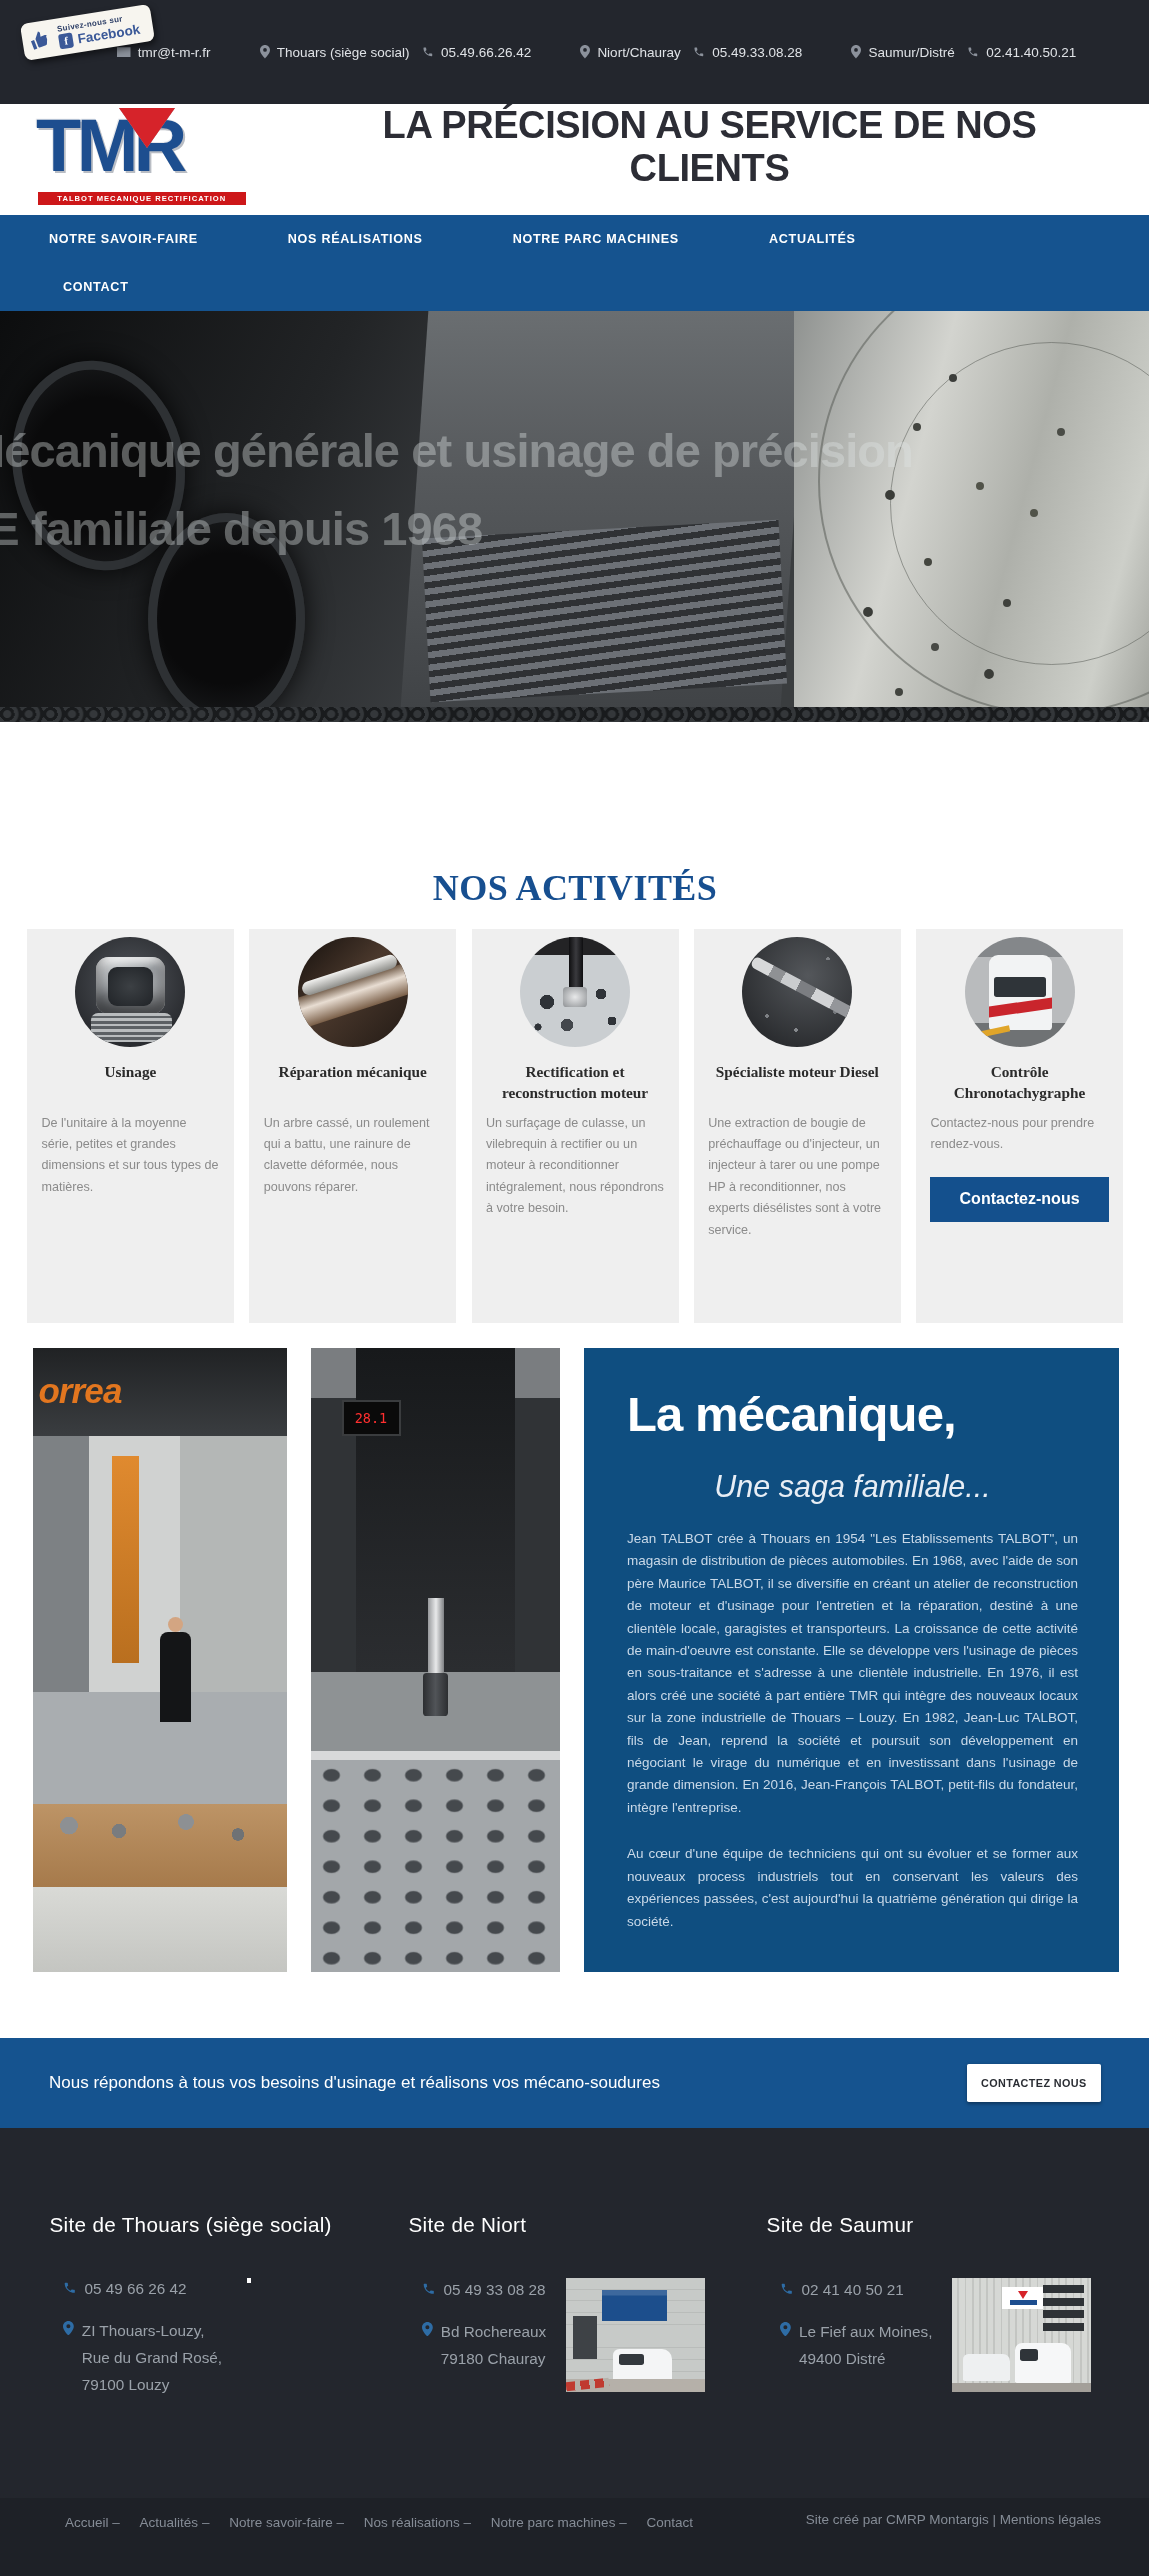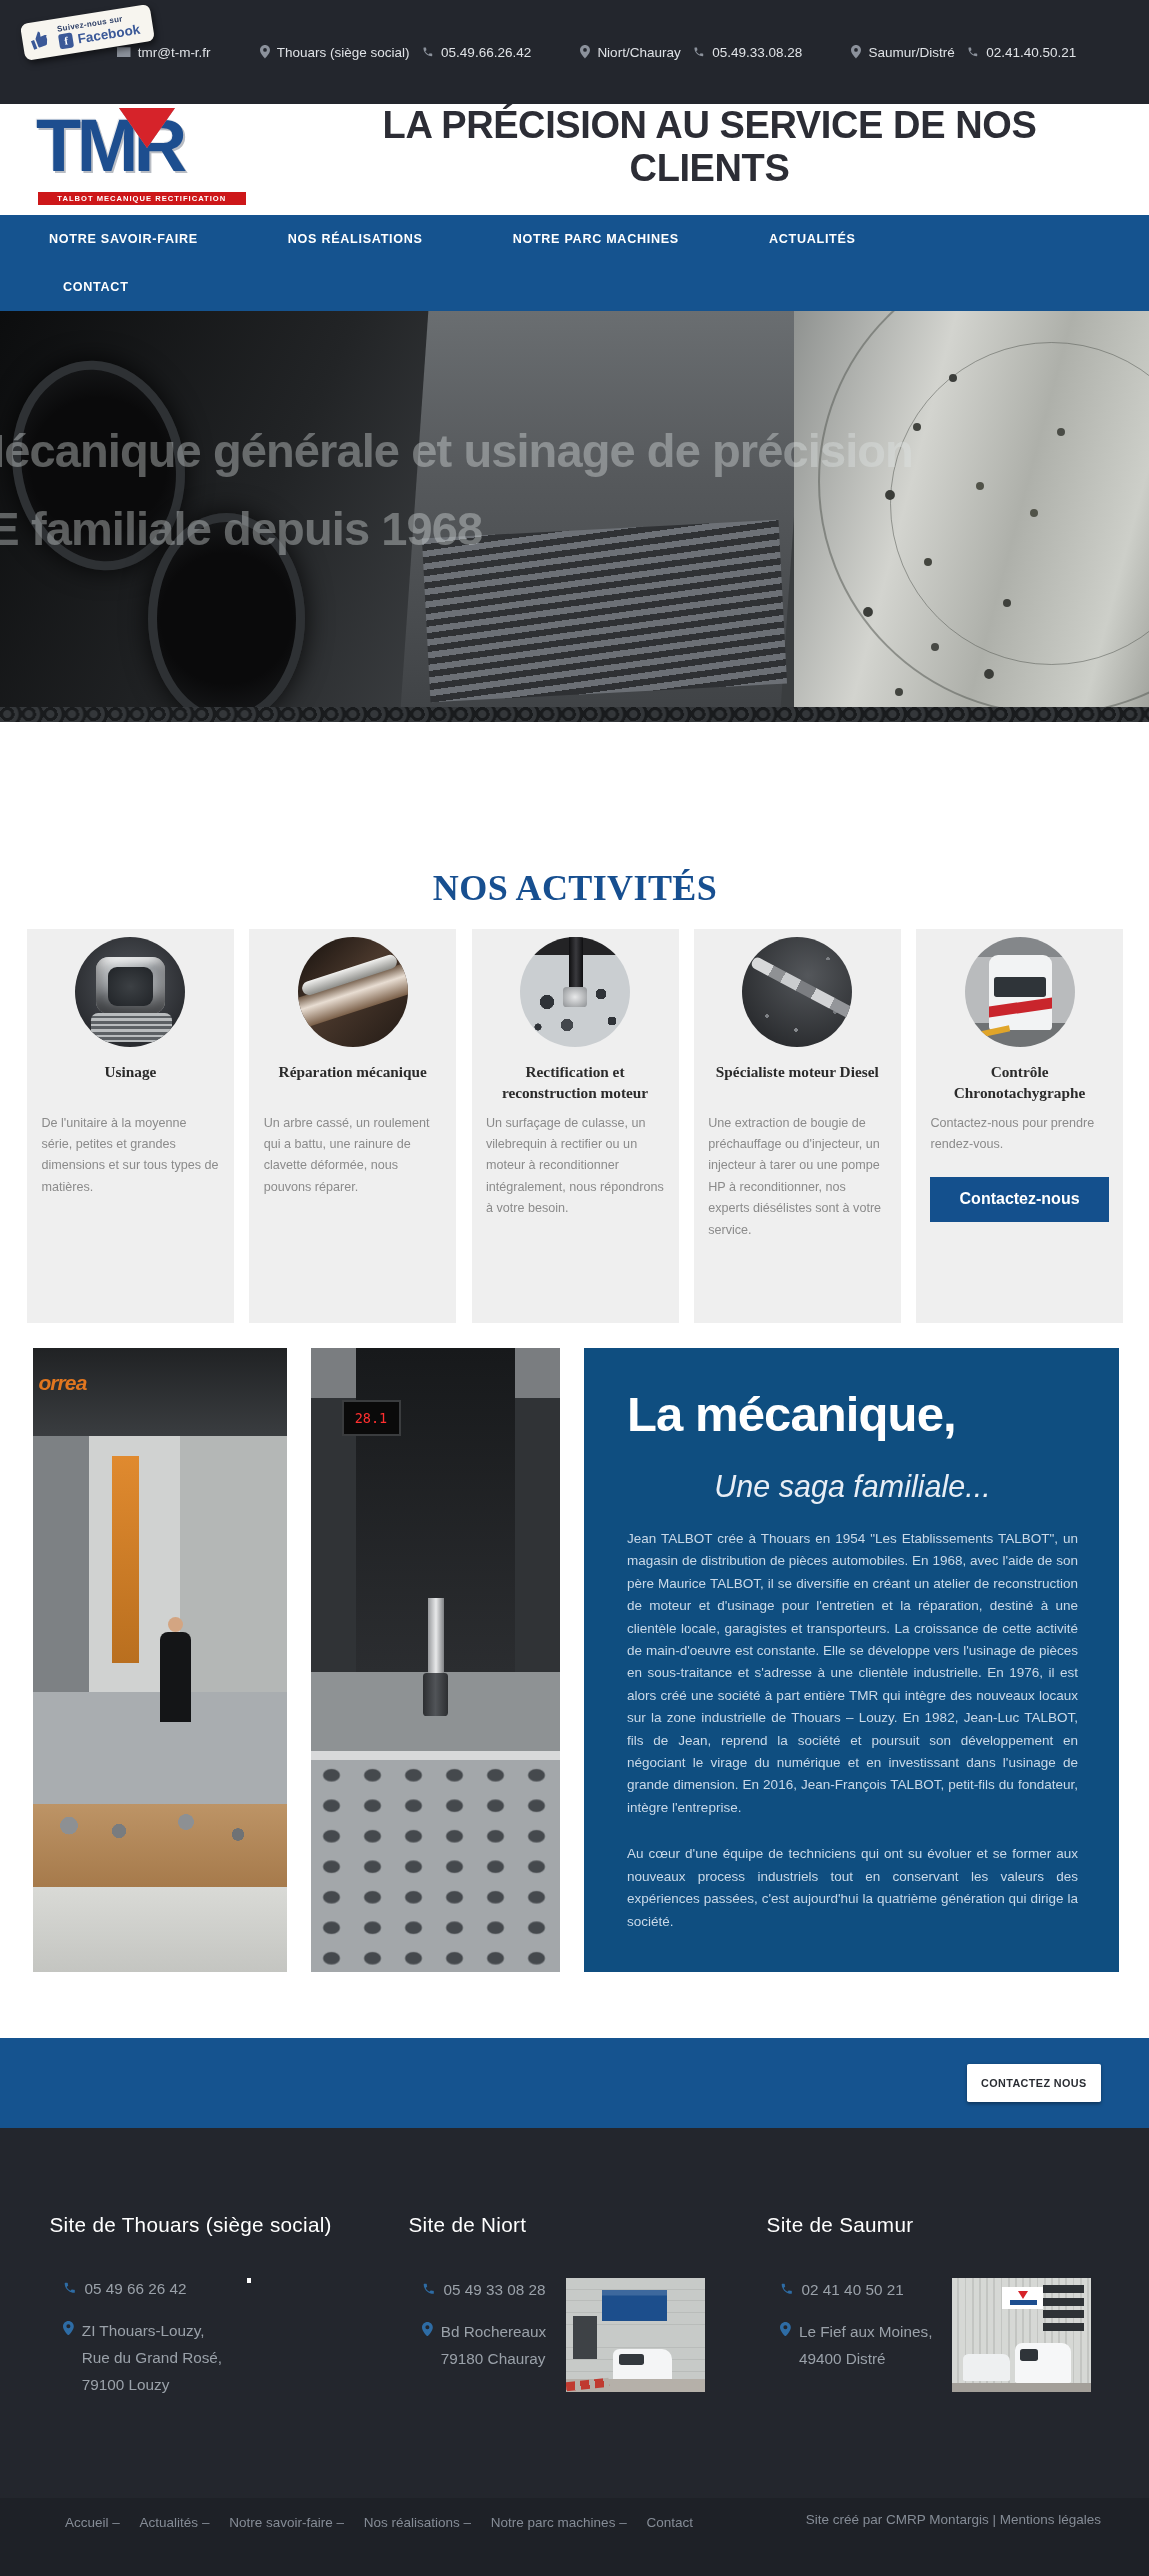--- a/index.html
+++ b/index.html
@@ -128,21 +128,21 @@
   .art5 .s1::after { content:""; position:absolute; left:0; top:47px; width:100%; height:10.8px;
               background:#c9252c; transform:skewY(-8deg); }
   .art5::after { content:""; position:absolute; left:9px; bottom:11.7px; width:36px; height:6.3px;
               background:#e0a52a; transform:rotate(-12deg); }
 
   
   .saga { display:flex; gap:24px; margin:0 31px 66px 33px; height:624px; }
   .saga-img { position:relative; overflow:hidden; }
   .si1 { width:254px; background:#a9adb0; }
   .si1 .top { position:absolute; top:0; left:0; right:0; height:88px; background:linear-gradient(#202224,#3a3d40); }
-  .si1 .orrea { position:absolute; left:5.4px; top:23.4px; font-size:21px; font-weight:700; font-style:italic;
+  .si1 .orrea { position:absolute; left:5.4px; top:23.4px; font-size:35px; font-weight:700; font-style:italic;
                 color:#e2761f; letter-spacing:-0.9px; }
   .si1 .machine { position:absolute; left:0; top:88px; width:100%; height:256px;
                 background:linear-gradient(90deg,#7d8184 0 22%,#d0d2d1 22% 58%,#b4b7b6 58% 100%); }
   .si1 .pillar { position:absolute; left:79px; top:108px; width:27px; height:207px;
                 background:linear-gradient(#e08a2f,#b96f1f); }
   .si1 .man-head { position:absolute; left:135px; top:269px; width:15.3px; height:15.3px; border-radius:50%;
                 background:#d3a582; }
   .si1 .man-body { position:absolute; left:127px; top:284px; width:31px; height:90px;
                 border-radius:8px 8px 0 0; background:#141517; }
   .si1 .bench { position:absolute; left:0; bottom:85px; width:100%; height:83px;
@@ -408,20 +408,21 @@
   </div>
   <div class="saga-panel" data-interactable="false">
     <h2 class="saga-title" data-interactable="false">La mécanique,</h2>
     <div class="saga-sub" data-interactable="false">Une saga familiale...</div>
     <p class="saga-p" data-interactable="false">Jean TALBOT crée à Thouars en 1954 "Les Etablissements TALBOT", un magasin de distribution de pièces automobiles. En 1968, avec l'aide de son père Maurice TALBOT, il se diversifie en créant un atelier de reconstruction de moteur et d'usinage pour l'entretien et la réparation, destiné à une clientèle locale, garagistes et transporteurs. La croissance de cette activité de main-d'oeuvre est constante. Elle se développe vers l'usinage de pièces en sous-traitance et s'adresse à une clientèle industrielle. En 1976, il est alors créé une société à part entière TMR qui intègre des nouveaux locaux sur la zone industrielle de Thouars – Louzy. En 1982, Jean-Luc TALBOT, fils de Jean, reprend la société et poursuit son développement en négociant le virage du numérique et en investissant dans l'usinage de grande dimension. En 2016, Jean-François TALBOT, petit-fils du fondateur, intègre l'entreprise.</p>
     <p class="saga-p" data-interactable="false">Au cœur d'une équipe de techniciens qui ont su évoluer et se former aux nouveaux process industriels tout en conservant les valeurs des expériences passées, c'est aujourd'hui la quatrième génération qui dirige la société.</p>
   </div>
 </div>
 
 <div class="cta" data-interactable="false">
+  <div class="cta-text" data-interactable="false">Nous répondons à tous vos besoins d'usinage et réalisons vos mécano-soudures</div>
   <button class="cta-btn" data-interactable="true">CONTACTEZ NOUS</button>
 </div>
 
 <div class="footer" data-interactable="false">
   <div class="fcol1" data-interactable="false">
     <h3 data-interactable="false">Site de Thouars (siège social)</h3>
     <div class="f-info">
       <div class="f-row">
         <span class="f-icon" data-interactable="false">
           <svg width="13.5" height="13.5" viewBox="0 0 24 24" fill="currentColor">

